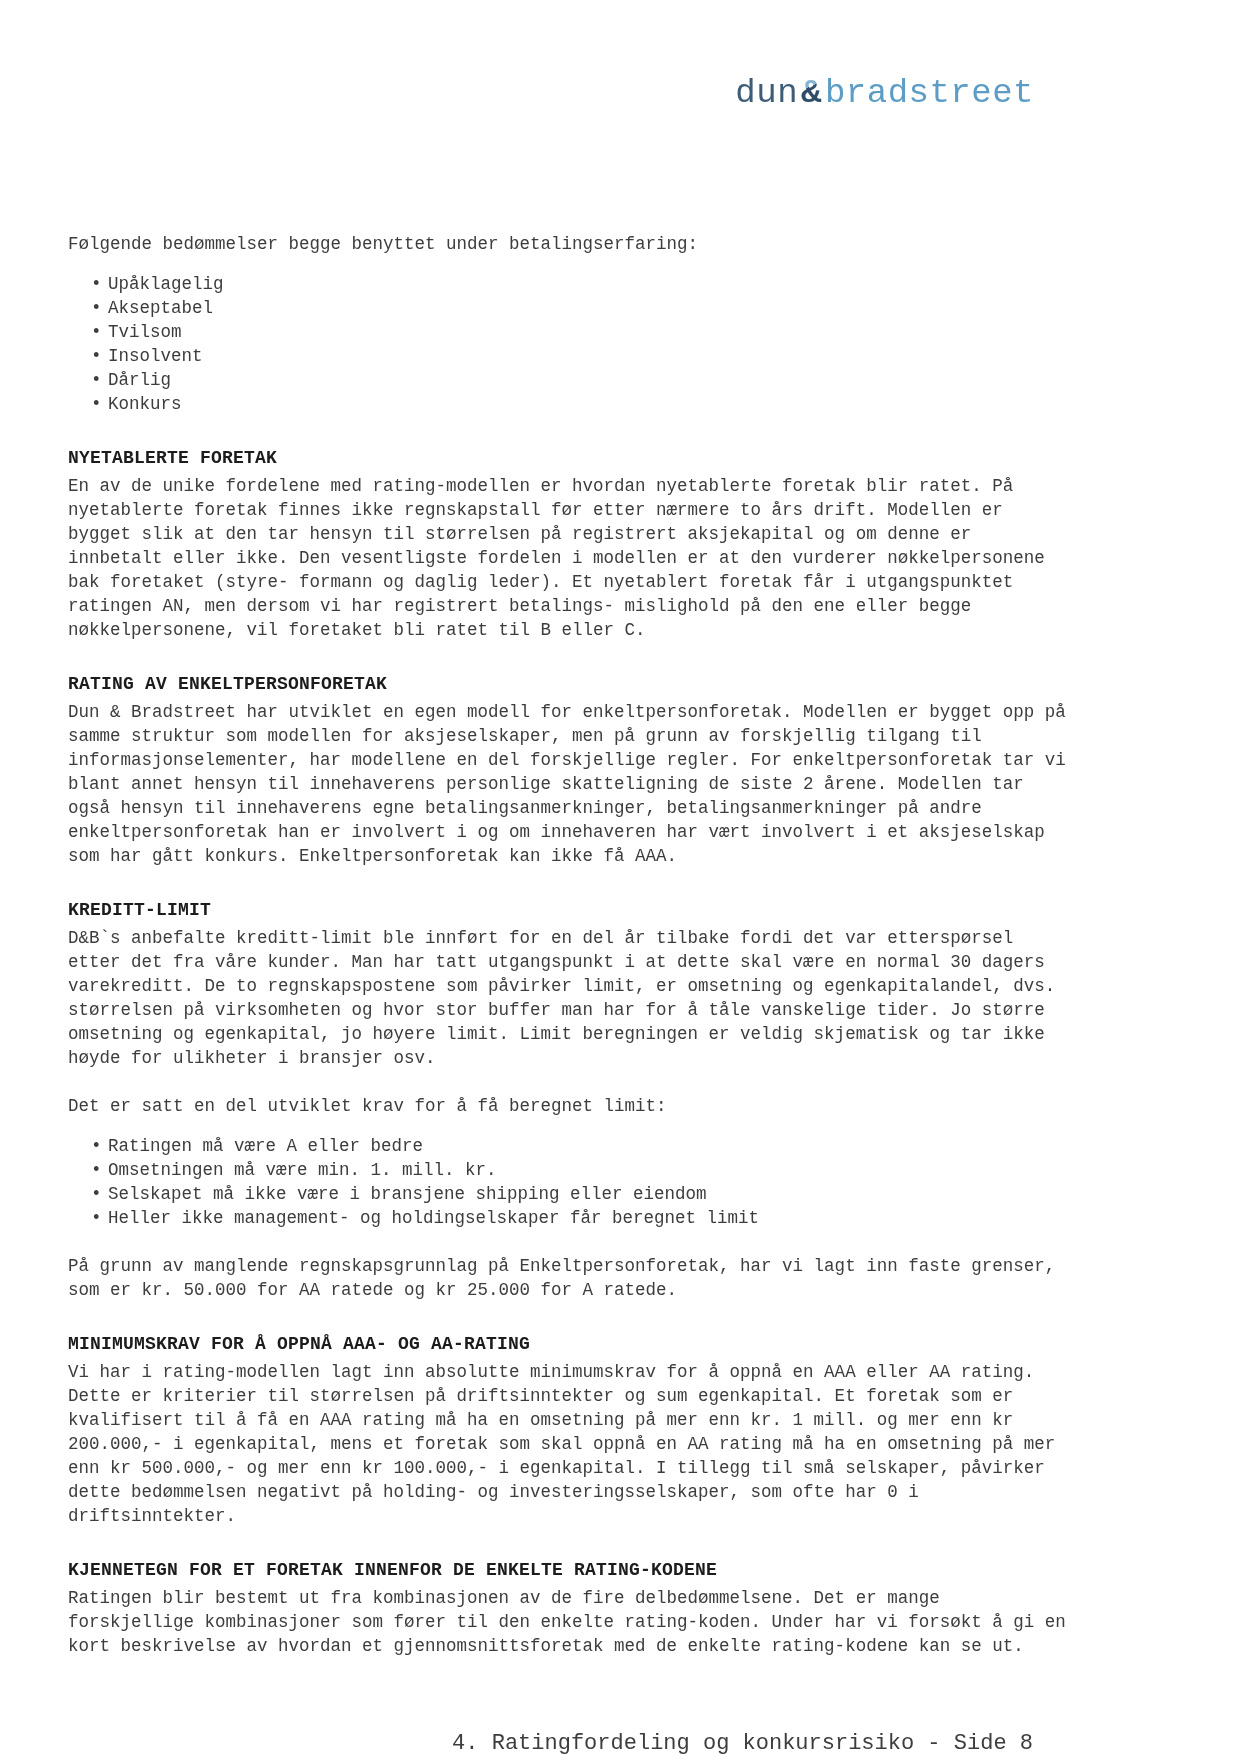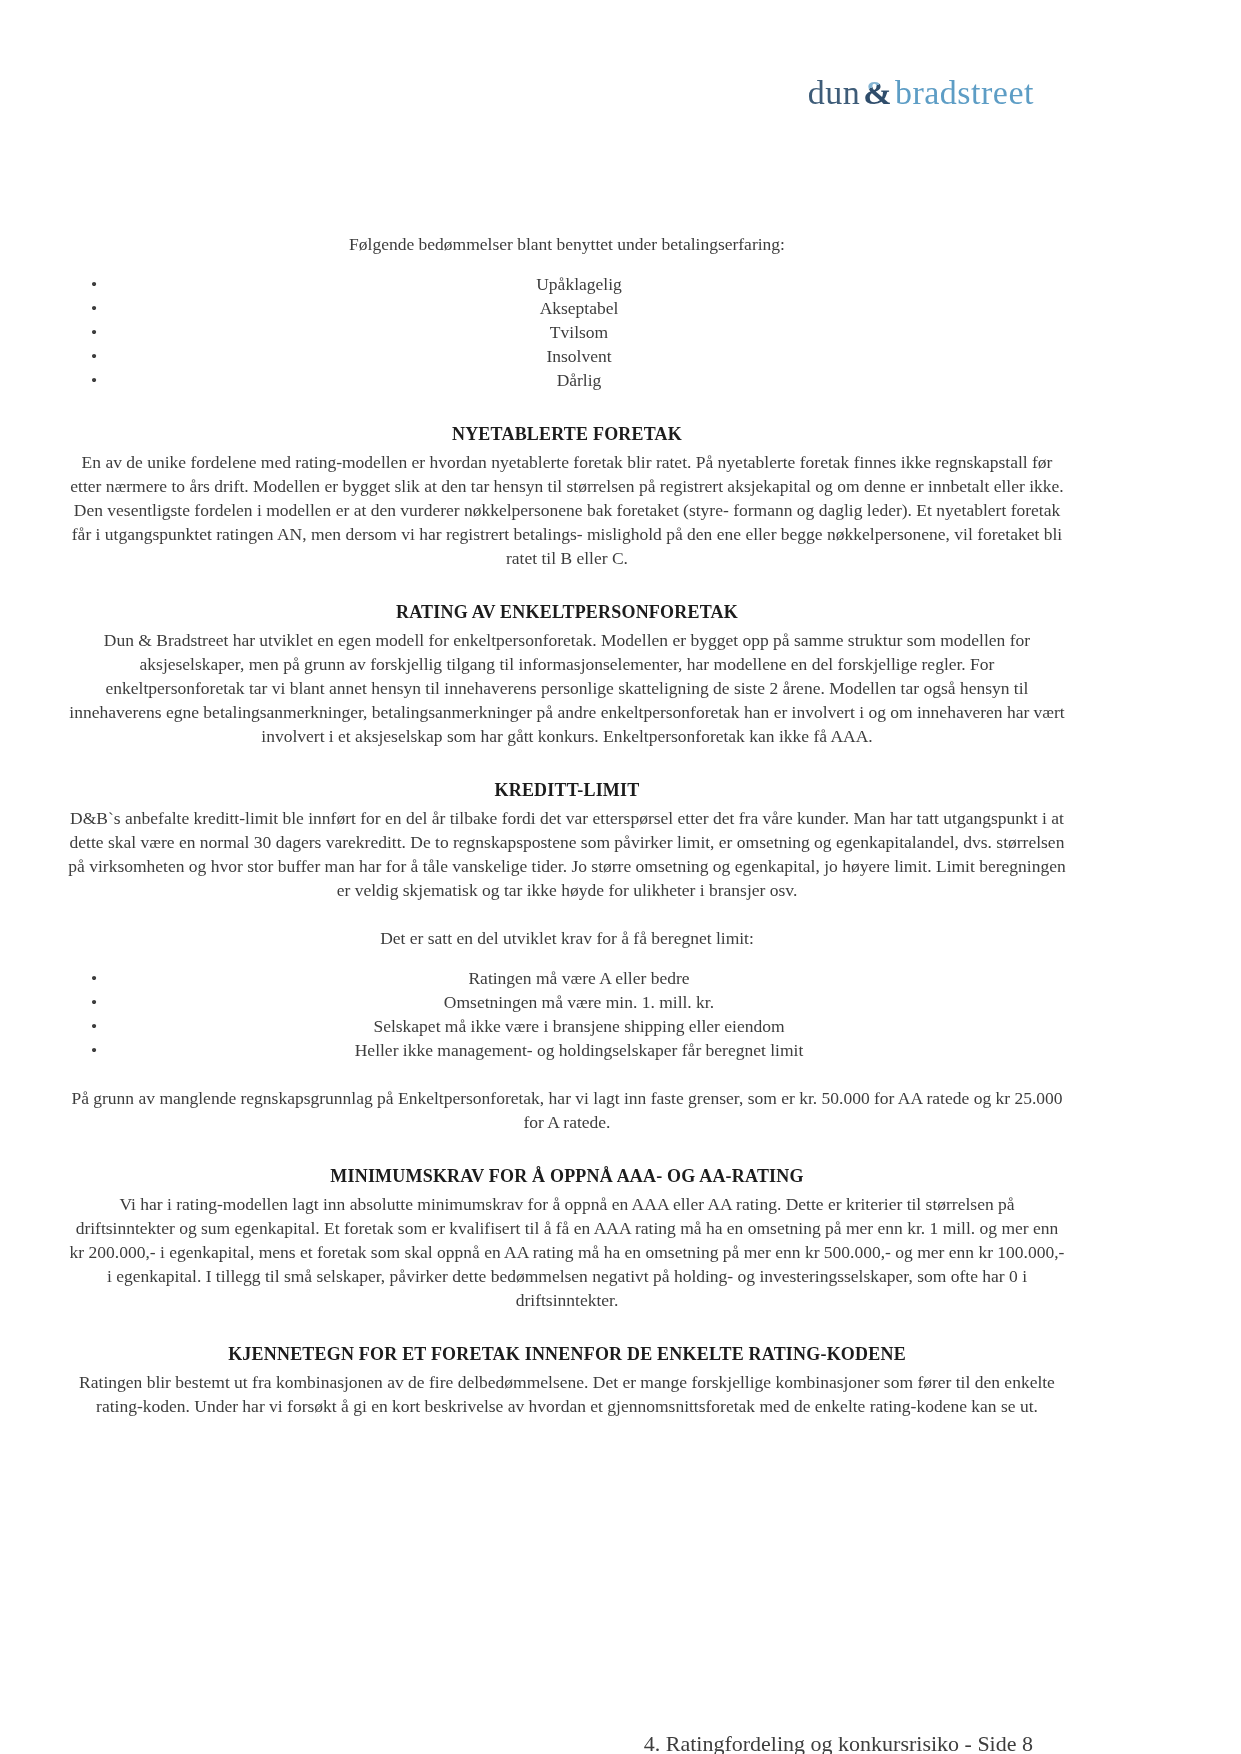--- a/index.html
+++ b/index.html
@@ -5,23 +5,22 @@
   html, body {
     margin: 0;
     padding: 0;
     background: #ffffff;
   }
   .page {
     position: relative;
     width: 1211px;
     height: 1754px;
     background: #ffffff;
-    font-family: Liberation Serif, serif;
+    font-family: Liberation Mono, monospace;
     overflow: hidden;
-    text-align: center;
   }
   
   .logo {
     position: absolute;
     top: 74px;
     right: 177px;
     font-size: 34px;
     font-weight: 500;
     letter-spacing: 0.5px;
     white-space: nowrap;
@@ -93,27 +92,28 @@
 <body>
 
 <div class="page">
 
   <div class="logo">
     <span class="logo-dun">dun</span><span class="logo-amp">&amp;</span><span class="logo-brad">bradstreet</span>
   </div>
 
   <div class="content">
 
-    <p class="lead">Følgende bedømmelser blant benyttet under betalingserfaring:</p>
+    <p class="lead">Følgende bedømmelser begge benyttet under betalingserfaring:</p>
     <ul class="bullets">
       <li>Upåklagelig</li>
       <li>Akseptabel</li>
       <li>Tvilsom</li>
       <li>Insolvent</li>
       <li>Dårlig</li>
+      <li>Konkurs</li>
     </ul>
 
     <h2>NYETABLERTE FORETAK</h2>
     <p>En av de unike fordelene med rating-modellen er hvordan nyetablerte foretak blir ratet. På nyetablerte foretak finnes ikke regnskapstall før etter nærmere to års drift. Modellen er bygget slik at den tar hensyn til størrelsen på registrert aksjekapital og om denne er innbetalt eller ikke. Den vesentligste fordelen i modellen er at den vurderer nøkkelpersonene bak foretaket (styre- formann og daglig leder). Et nyetablert foretak får i utgangspunktet ratingen AN, men dersom vi har registrert betalings- mislighold på den ene eller begge nøkkelpersonene, vil foretaket bli ratet til B eller C.</p>
 
     <h2>RATING AV ENKELTPERSONFORETAK</h2>
     <p>Dun &amp; Bradstreet har utviklet en egen modell for enkeltpersonforetak. Modellen er bygget opp på samme struktur som modellen for aksjeselskaper, men på grunn av forskjellig tilgang til informasjonselementer, har modellene en del forskjellige regler. For enkeltpersonforetak tar vi blant annet hensyn til innehaverens personlige skatteligning de siste 2 årene. Modellen tar også hensyn til innehaverens egne betalingsanmerkninger, betalingsanmerkninger på andre enkeltpersonforetak han er involvert i og om innehaveren har vært involvert i et aksjeselskap som har gått konkurs. Enkeltpersonforetak kan ikke få AAA.</p>
 
     <h2>KREDITT-LIMIT</h2>
     <p>D&amp;B`s anbefalte kreditt-limit ble innført for en del år tilbake fordi det var etterspørsel etter det fra våre kunder. Man har tatt utgangspunkt i at dette skal være en normal 30 dagers varekreditt. De to regnskapspostene som påvirker limit, er omsetning og egenkapitalandel, dvs. størrelsen på virksomheten og hvor stor buffer man har for å tåle vanskelige tider. Jo større omsetning og egenkapital, jo høyere limit. Limit beregningen er veldig skjematisk og tar ikke høyde for ulikheter i bransjer osv.</p>

